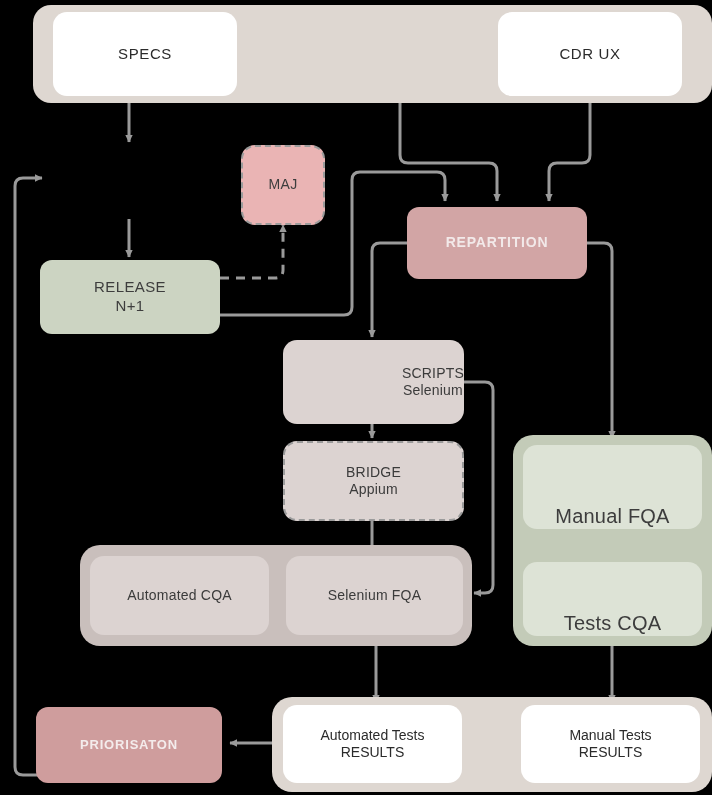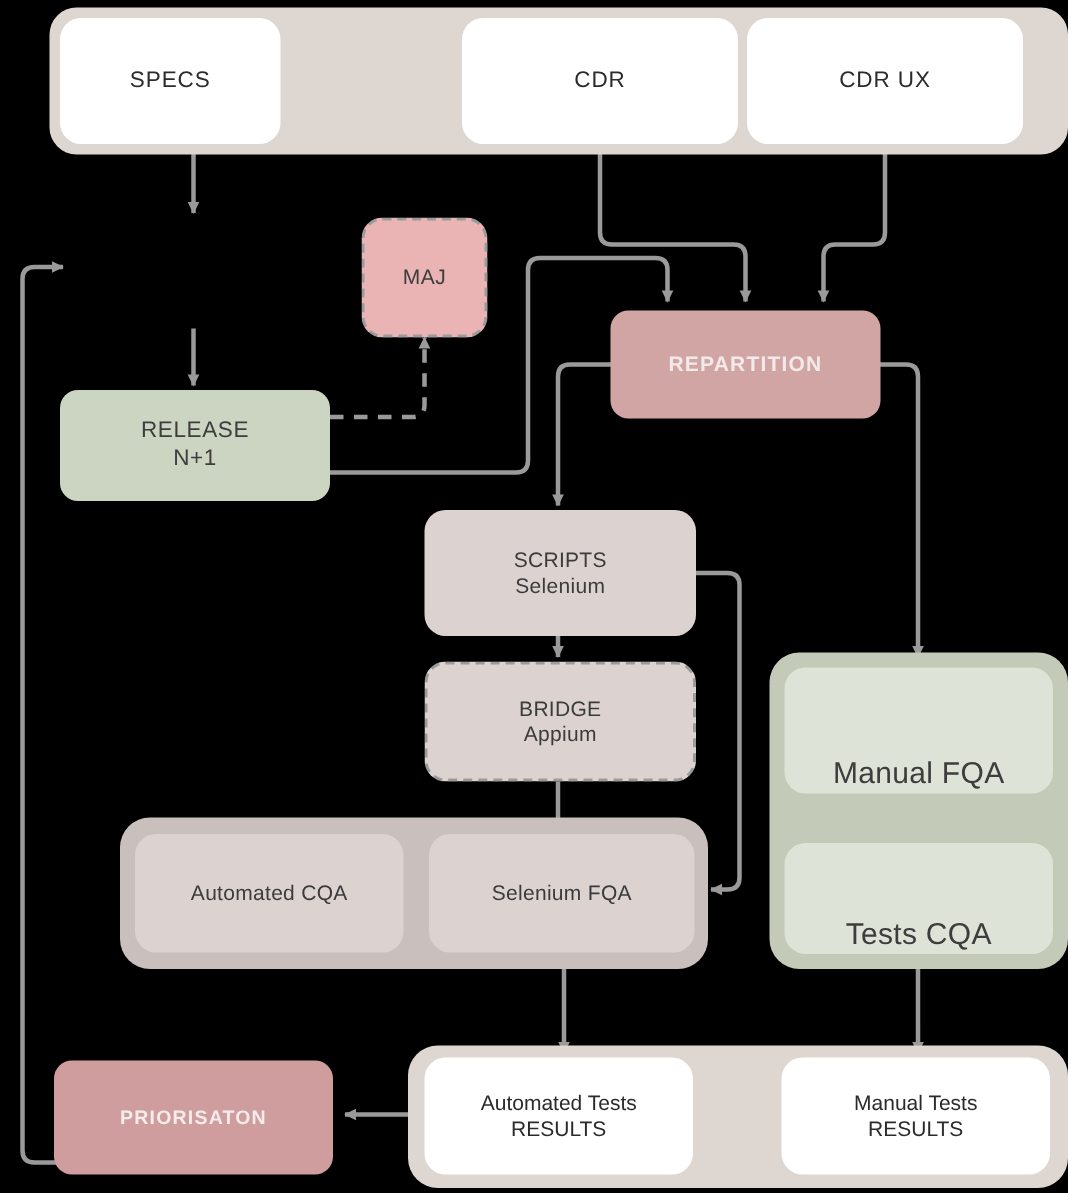--- a/index.html
+++ b/index.html
@@ -157,27 +157,24 @@
       <path d="M376,646 L376,702" marker-end="url(#ah)"></path>
 
       <path d="M612,646 L612,702" marker-end="url(#ah)"></path>
 
       <path d="M283,743 L230,743" marker-end="url(#ah)"></path>
 
       <path d="M40,775 L23,775 Q15,775 15,767 L15,186 Q15,178 23,178 L42,178" marker-end="url(#ah)"></path>
     </g>
   </svg>
 
-  <div class="node white" style="left:40px;top:12px;width:147px;height:84px;align-items:center;">
+  <div class="node white" style="left:53px;top:12px;width:184px;height:84px;align-items:center;">
     <span class="lbl">SPECS</span>
   </div>
 
-  <div class="node white" style="left:308px;top:12px;width:184px;height:84px;">
-    <span class="lbl">CDR</span>
-  </div>
 
   <div class="node white" style="left:498px;top:12px;width:184px;height:84px;">
     <span class="lbl">CDR UX</span>
   </div>
 
 
   <div class="node pinklite" style="left:241px;top:145px;width:84px;height:80px;">
     <span class="lbl">MAJ</span>
   </div>
 
@@ -185,21 +182,21 @@
     <span class="lbl">
       <span>RELEASE</span>
       <span class="l2">N+1</span>
     </span>
   </div>
 
   <div class="node rose" style="left:407px;top:207px;width:180px;height:72px;">
     <span class="lbl">REPARTITION</span>
   </div>
 
-  <div class="node taupe" style="left:283px;top:340px;width:181px;height:84px;">
+  <div class="node taupe" style="left:283px;top:340px;width:181px;height:84px;justify-content:flex-end;">
     <span class="lbl">
       <span>SCRIPTS</span>
       <span class="l2">Selenium</span>
     </span>
   </div>
 
   <div class="node taupe-dash" style="left:283px;top:441px;width:181px;height:80px;">
     <span class="lbl">
       <span>BRIDGE</span>
       <span class="l2">Appium</span>

